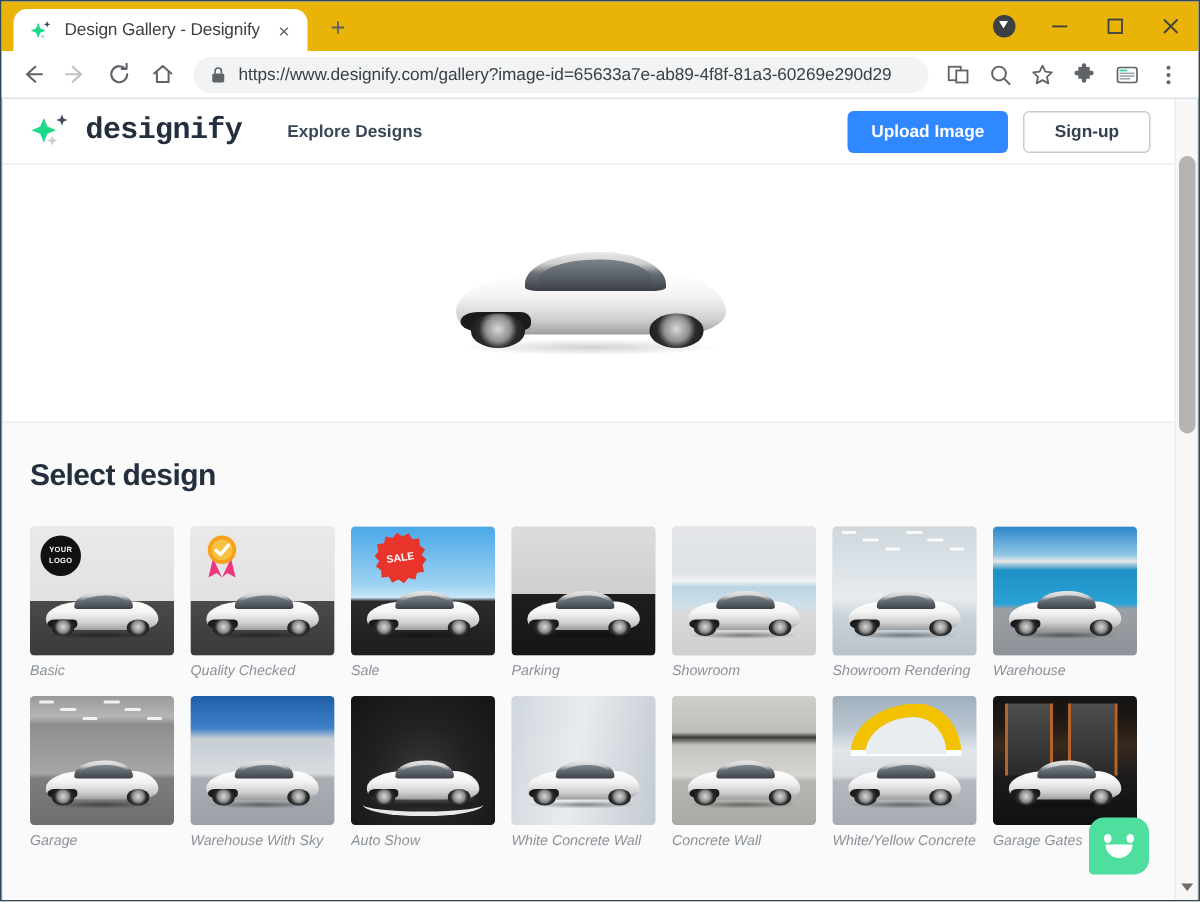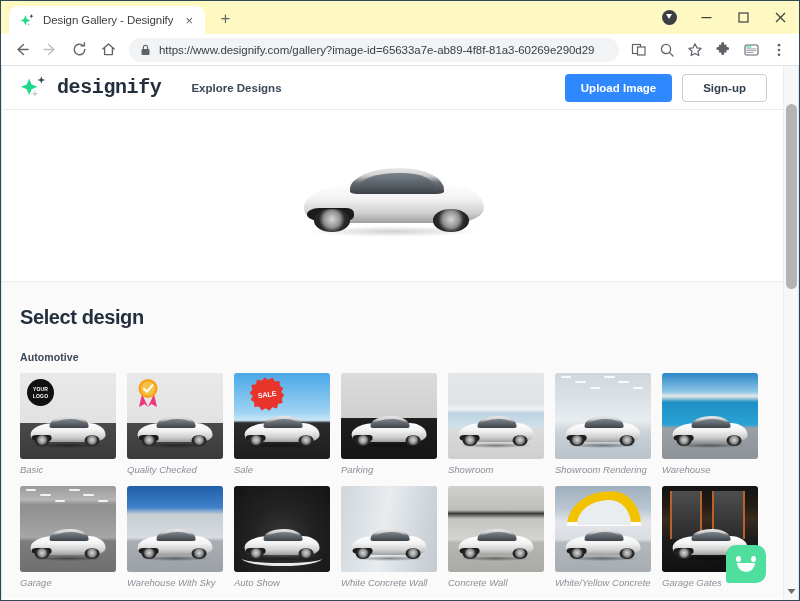--- a/index.html
+++ b/index.html
@@ -13,21 +13,21 @@
     width: 800px; height: 601px;
     position: relative;
     border: 1px solid #2f4858;
     background: #dee1e6;
     overflow: hidden;
   }
 
   
   .titlebar {
     height: 33px;
-    background: #fef9c3;
+    background: #eab308;
     display: flex;
     align-items: flex-end;
     position: relative;
   }
   .tabstrip { display: flex; align-items: flex-end; padding-left: 8px; }
   .tab {
     height: 28px;
     min-width: 178px;
     background: #ffffff;
     border-radius: 9px 9px 0 0;
@@ -564,21 +564,20 @@
             <span class="glass"></span>
             <span class="grille"></span>
             <span class="wheel fr"></span>
             <span class="wheel rr"></span>
           </div>
         </div>
       </div>
 
       <div class="gallery">
         <div class="page-title">Select design</div>
-        <div class="section-label">Automotive</div>
         <div class="grid" id="design-grid">
             <div class="card">
               <div class="thumb">
                 <div class="sc sc-studio"></div>
                 <div class="car">
                   <span class="shadow"></span>
                   <span class="body"></span>
                   <span class="cabin"></span>
                   <span class="glass"></span>
                   <span class="grille"></span>

